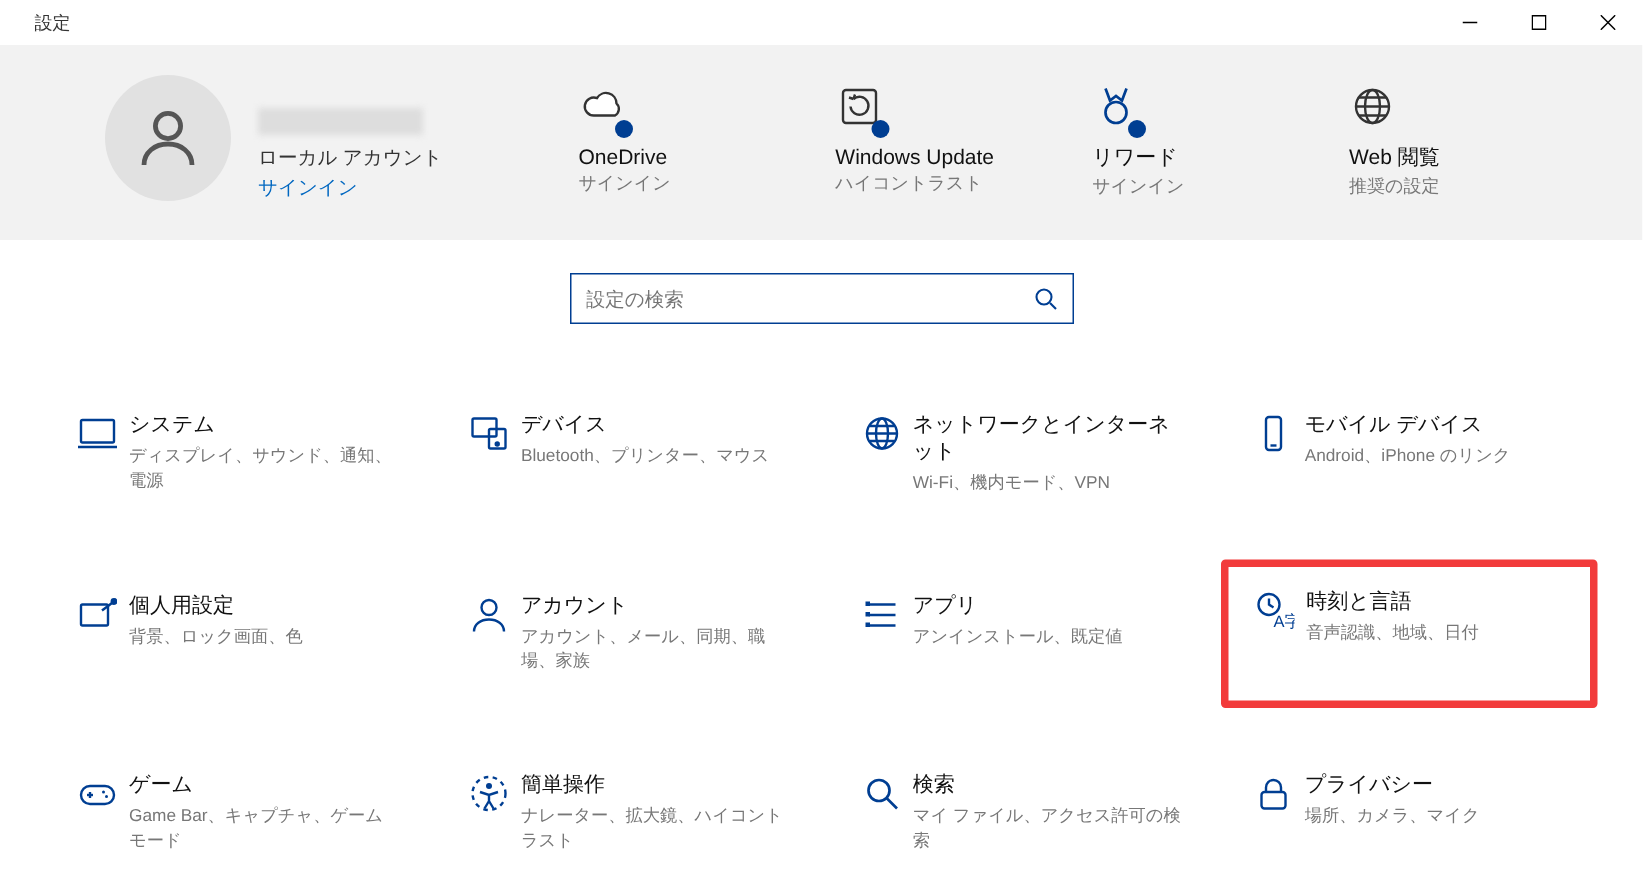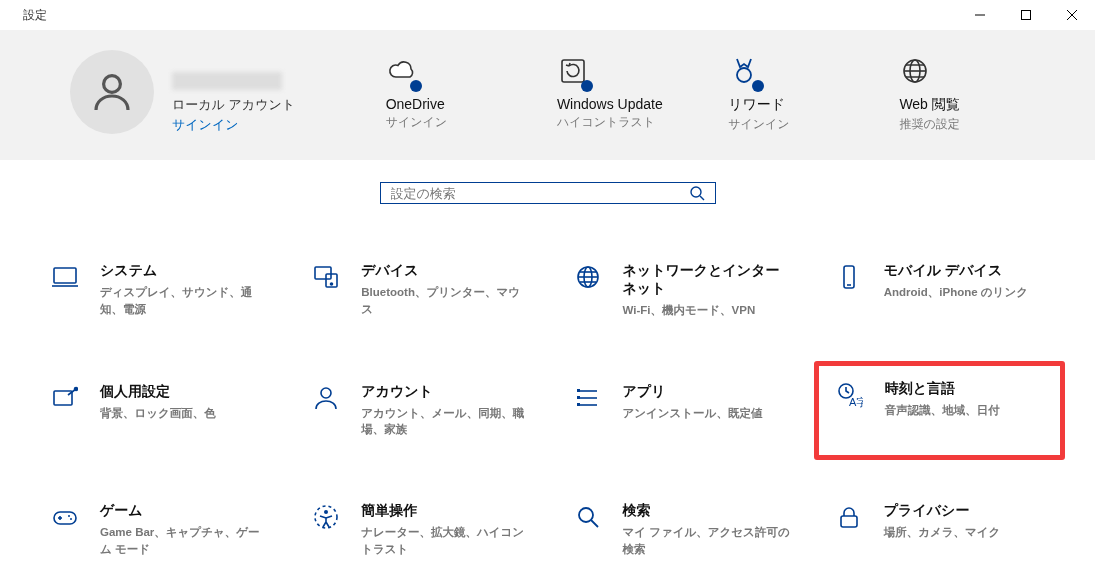--- a/index.html
+++ b/index.html
@@ -102,21 +102,21 @@
   .banner-item .bsub { font-size: 12px; color: #777; }
 
   
   .search-wrap {
     display: flex;
     justify-content: center;
     padding: 22px 0 8px 0;
   }
   .search {
     width: 336px;
-    height: 22px;
+    height: 34px;
     border: 1.5px solid #003e92;
     display: flex;
     align-items: center;
     padding: 0 10px;
   }
   .search input {
     flex: 1;
     border: none;
     outline: none;
     font-size: 13px;
@@ -149,21 +149,21 @@
   }
   .cat .cicon {
     width: 36px;
     flex: 0 0 36px;
     color: #003e92;
     display: flex;
     justify-content: flex-end;
     padding-top: 2px;
   }
   .cat .cicon svg { width: 26px; height: 26px; stroke: currentColor; }
-  .cat .ctext { margin-left: 22px; font-weight: bold; }
+  .cat .ctext { margin-left: 8px; }
   .cat .ctitle { font-size: 14px; color: #111; margin-bottom: 4px; }
   .cat .csub { font-size: 11.5px; color: #777; line-height: 1.45; max-width: 180px; }
 </style>
 </head>
 <body>
 
 <div class="titlebar">
   <span>設定</span>
   <div class="wcontrols">
     <div class="wbtn">

